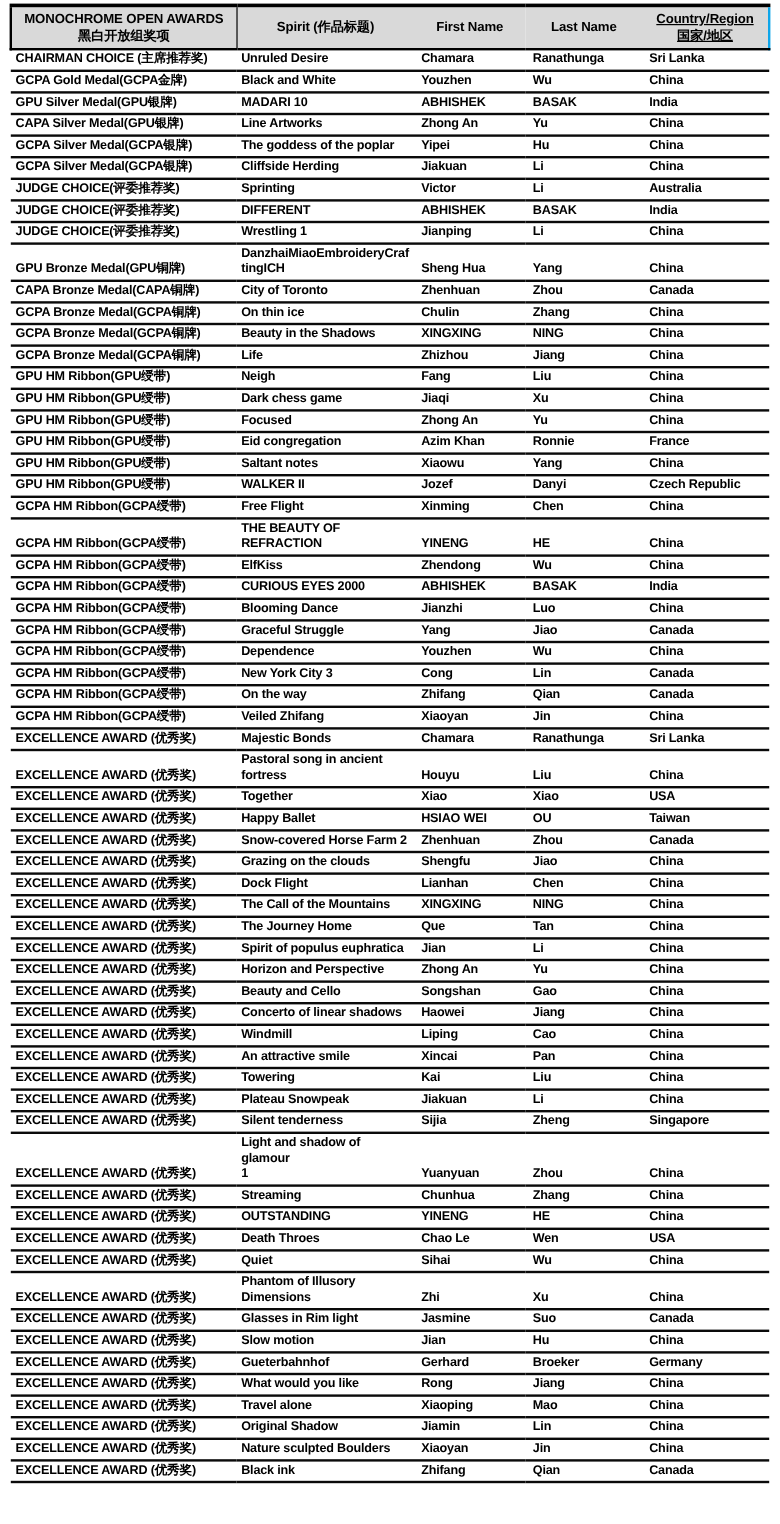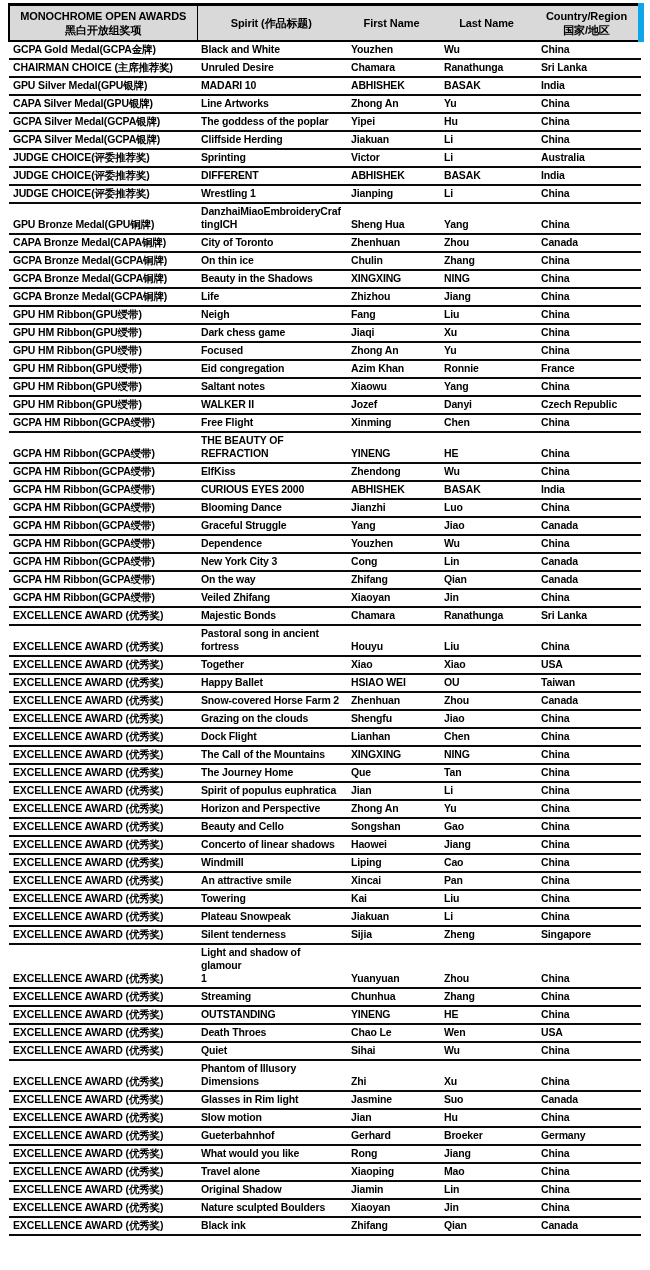--- a/index.html
+++ b/index.html
@@ -38,21 +38,22 @@
     vertical-align: middle;
     padding: 3px 2px;
     white-space: pre-line;
     letter-spacing: -0.1px;
   }
   thead th:first-child {
     border-left: 2px solid #000;
     border-right: 1.5px solid #000;
   }
   thead th:last-child {
-    border-right: 6px solid #0ea5e9;
+    border-right: 2px solid #0ea5e9;
+    text-decoration: underline;
   }
 
   tbody td {
     border-bottom: 2px solid #0a0a0a;
     font-size: 10.5px;
     font-weight: 700;
     line-height: 13px;
     padding: 1px 2px 2px 6px;
     vertical-align: bottom;
     white-space: pre-line;
@@ -80,34 +81,34 @@
 黑白开放组奖项</th>
         <th>Spirit (作品标题)</th>
         <th>First Name</th>
         <th>Last Name</th>
         <th>Country/Region
 国家/地区</th>
       </tr>
     </thead>
     <tbody id="awards-body">
         <tr>
-          <td class="cell-award">GCPA Gold Medal(GCPA金牌)</td>
-          <td class="cell-title">Black and White</td>
-          <td class="cell-first">Youzhen</td>
-          <td class="cell-last">Wu</td>
-          <td class="cell-country">China</td>
-        </tr>
-        <tr>
           <td class="cell-award">CHAIRMAN CHOICE (主席推荐奖)</td>
           <td class="cell-title">Unruled Desire</td>
           <td class="cell-first">Chamara</td>
           <td class="cell-last">Ranathunga</td>
           <td class="cell-country">Sri Lanka</td>
         </tr>
         <tr>
+          <td class="cell-award">GCPA Gold Medal(GCPA金牌)</td>
+          <td class="cell-title">Black and White</td>
+          <td class="cell-first">Youzhen</td>
+          <td class="cell-last">Wu</td>
+          <td class="cell-country">China</td>
+        </tr>
+        <tr>
           <td class="cell-award">GPU Silver Medal(GPU银牌)</td>
           <td class="cell-title">MADARI 10</td>
           <td class="cell-first">ABHISHEK</td>
           <td class="cell-last">BASAK</td>
           <td class="cell-country">India</td>
         </tr>
         <tr>
           <td class="cell-award">CAPA Silver Medal(GPU银牌)</td>
           <td class="cell-title">Line Artworks</td>
           <td class="cell-first">Zhong An</td>

